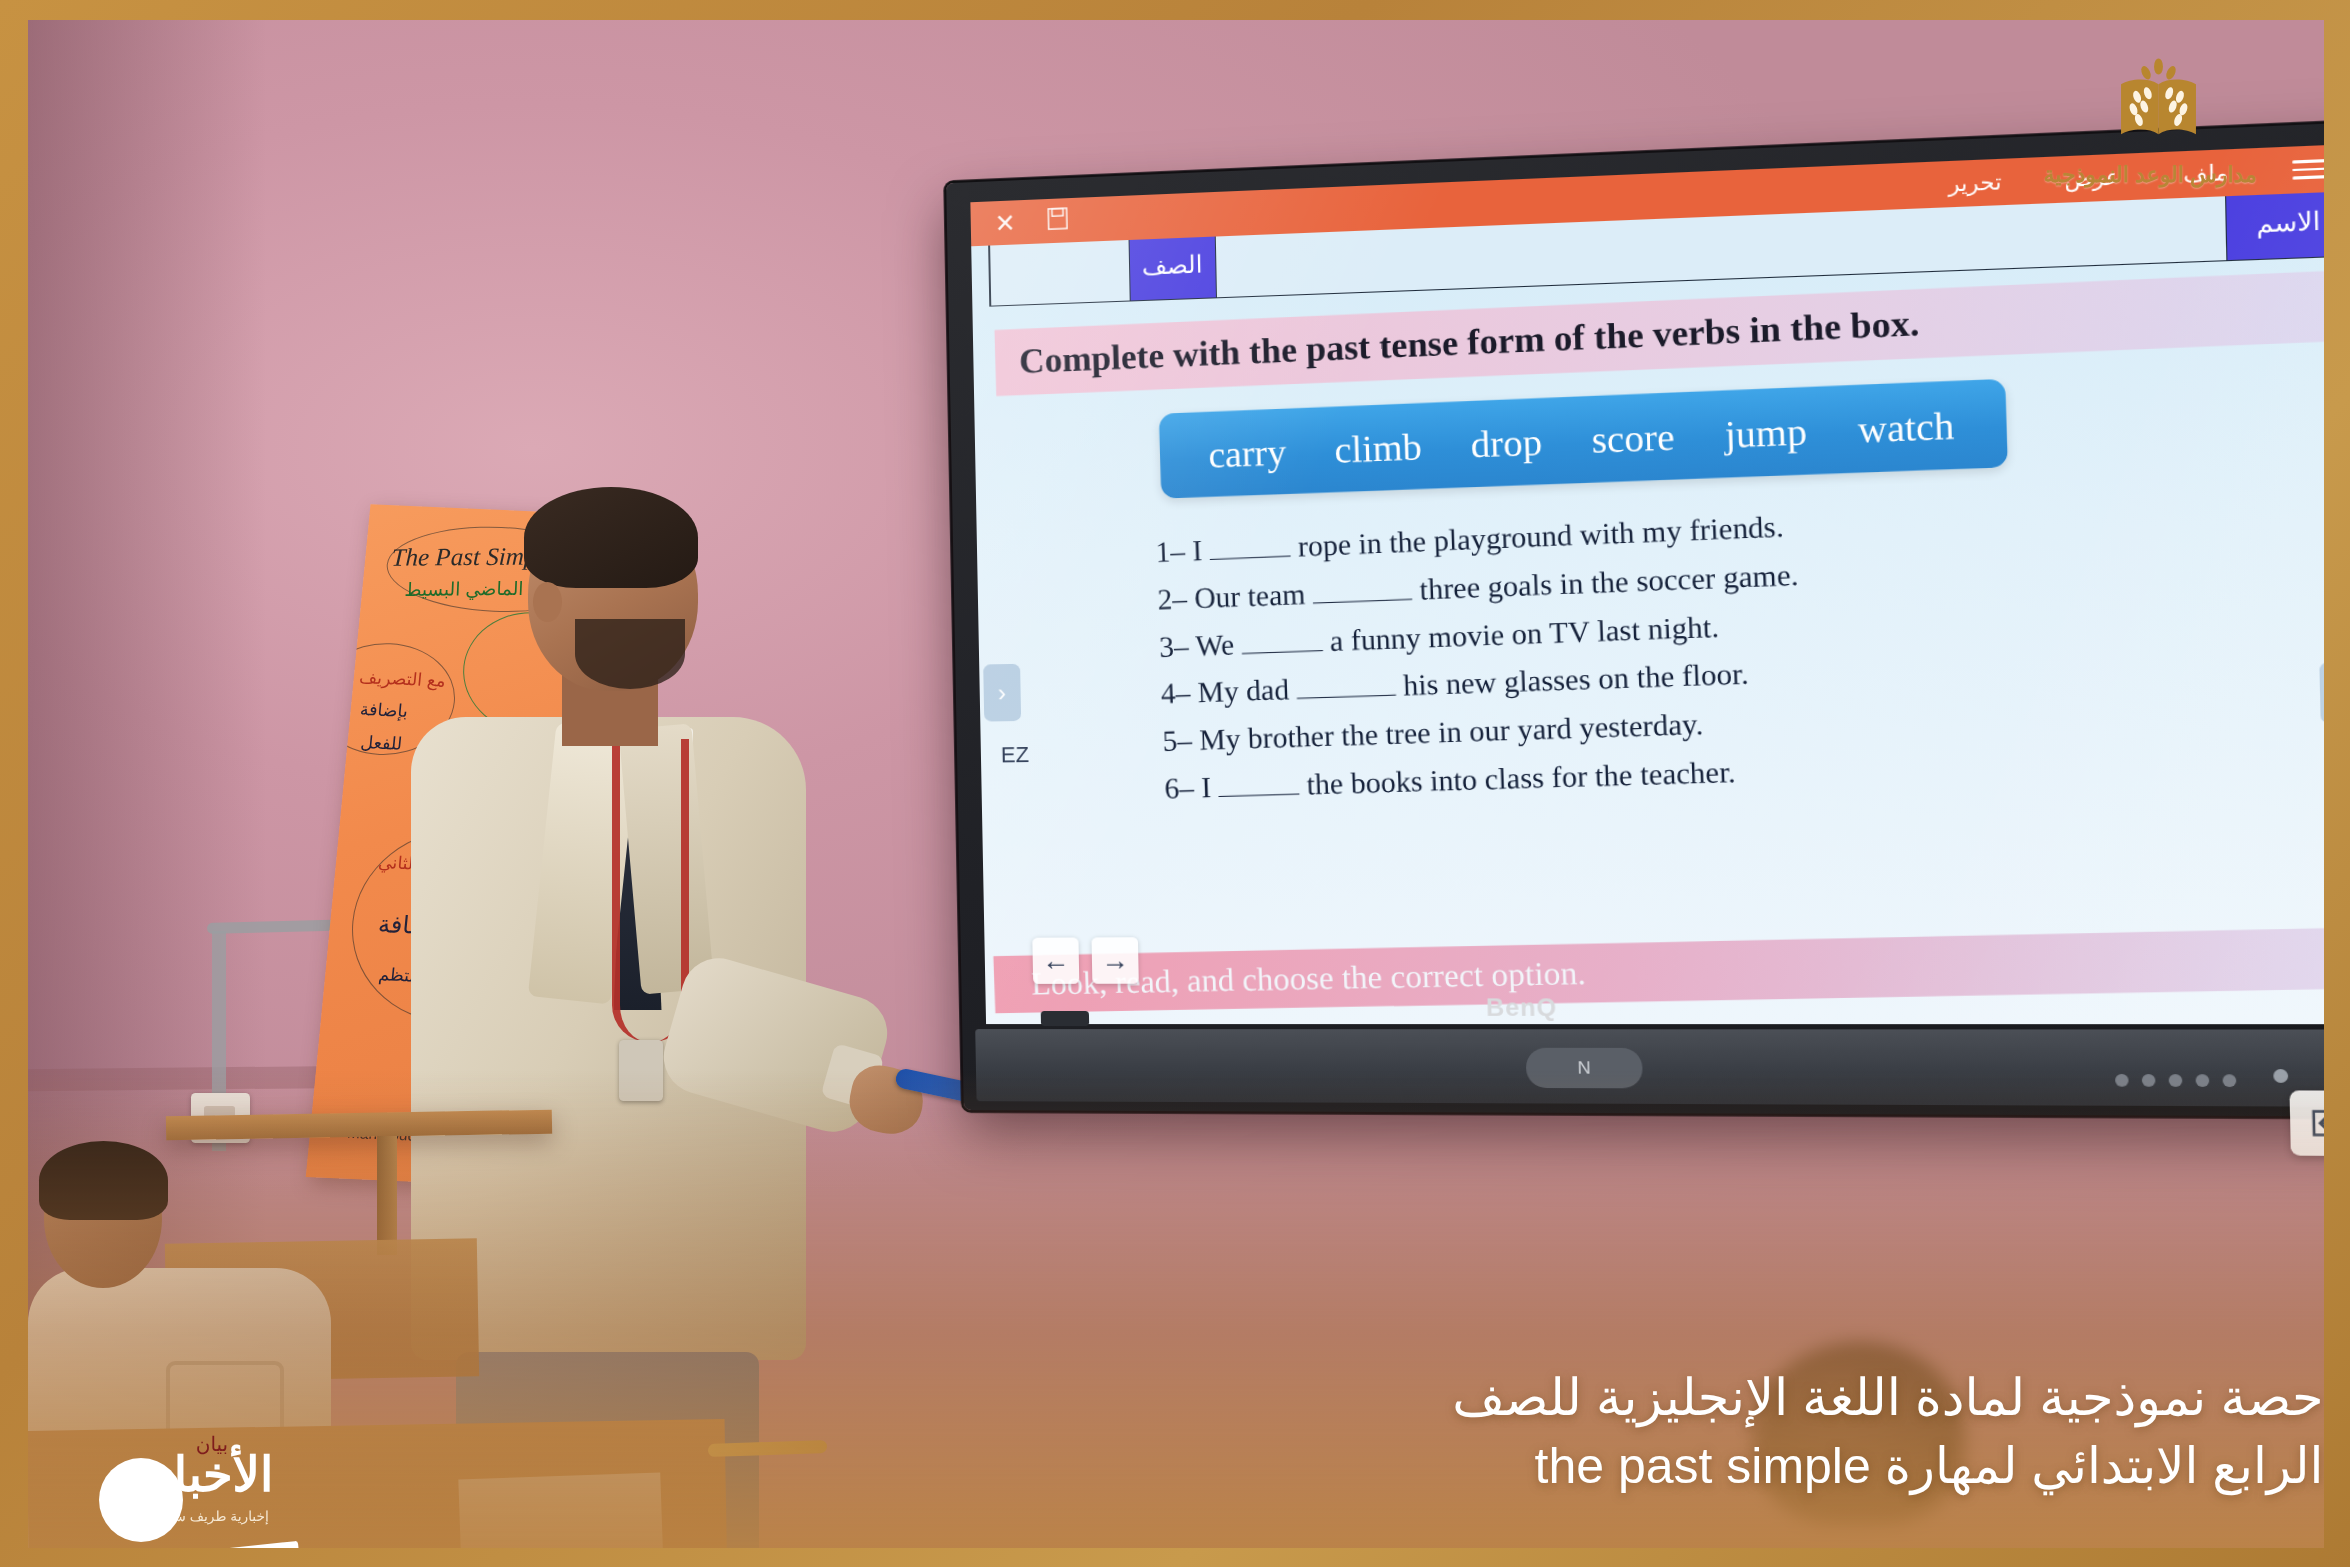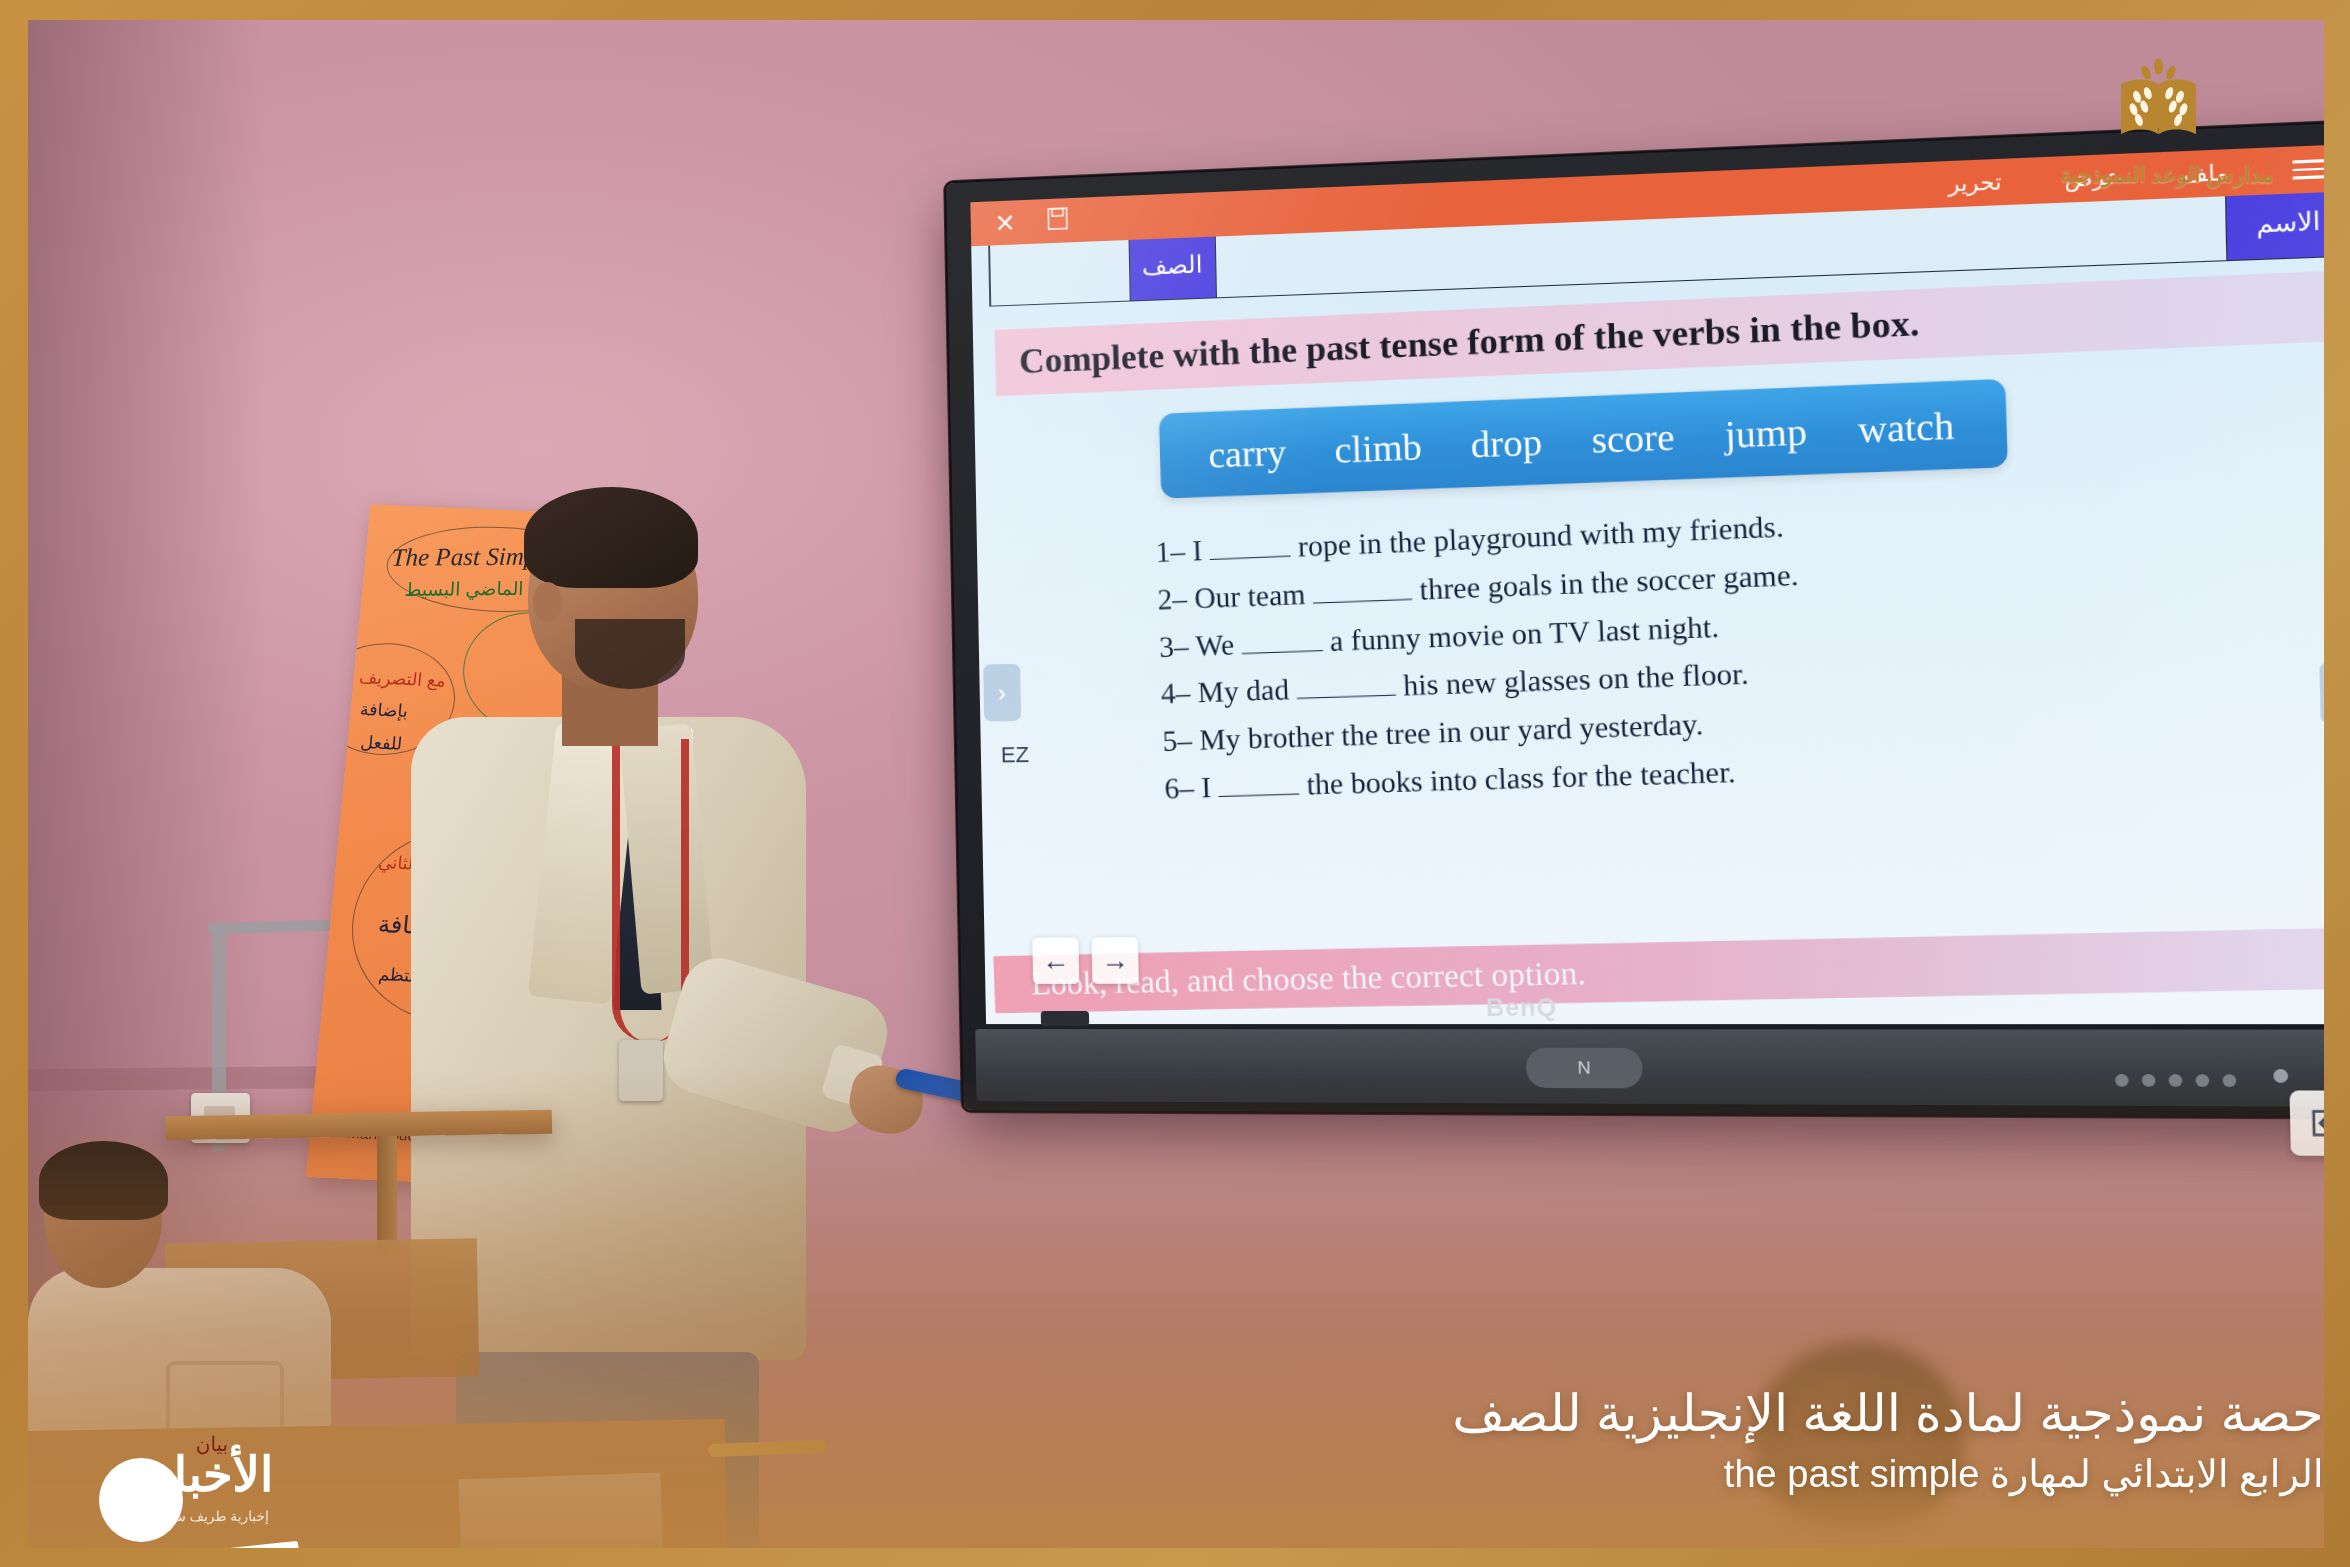--- a/index.html
+++ b/index.html
@@ -211,37 +211,37 @@
     color:#fff;font-size:24px;z-index:5;}
   .sidehandle.l{left:3.7px;top:418px;}
   .sidehandle.r{right:5.5px;top:439px;}
   .ezlabel{position:absolute;left:20px;top:496px;color:#33405a;font-size:22px;z-index:5;}
   .exportbtn{position:absolute;right:39px;bottom:-37px;width:61px;height:61px;border-radius:8.3px;
     background:rgba(255,255,255,.9);display:flex;align-items:center;justify-content:center;z-index:6;
     box-shadow:0 2.8px 7.3px rgba(0,0,0,.22);}
   .exportbtn svg{width:33px;height:33px;}
 
   
-  .logo-tr{position:absolute;right:50px;top:37px;width:230px;text-align:right;z-index:20;}
+  .logo-tr{position:absolute;right:50px;top:37px;width:230px;text-align:left;z-index:20;}
   .logo-tr .emblem{width:107px;height:101px;margin:0 auto;position:relative;}
   .logo-tr .name{color:#b88636;font-size:22px;margin-top:3.7px;font-weight:bold;
      text-shadow:0 0.9px 1.8px rgba(255,255,255,.35);}
 
   .logo-bl{position:absolute;left:79px;bottom:24px;width:211px;text-align:center;z-index:20;}
   .logo-bl .bl-top{color:#7f1d1d;font-size:20px;}
   .logo-bl .bl-main{color:#fff;font-size:48px;font-weight:bold;line-height:1;margin-top:-5.5px;}
   .logo-bl .bl-sub{color:#f6e9d4;font-size:13.8px;margin-top:9.2px;}
   .logo-bl .circle{position:absolute;left:-7.3px;top:26px;width:84px;height:84px;border-radius:50%;background:#fff;}
   .logo-bl .beam{position:absolute;left:16.5px;top:118px;width:176px;height:14.7px;background:#fff;
      transform:rotate(-6deg);border-radius:2.8px;}
 
   .caption{position:absolute;left:0;right:0;bottom:48px;z-index:20;
     color:#ffffff;font-size:51px;line-height:1.35;direction:rtl;
     text-shadow:0 1.8px 9.2px rgba(110,70,25,.55);}
-  .caption .l2{font-size:38px;}
+  .caption .l2{font-size:50px;}
 </style>
 </head>
 <body>
 
 <div id="stage">
   <div class="gold-frame"></div>
 
   <div class="photo">
     <div class="wall"></div>
     <div class="wall-shadow-l"></div>

